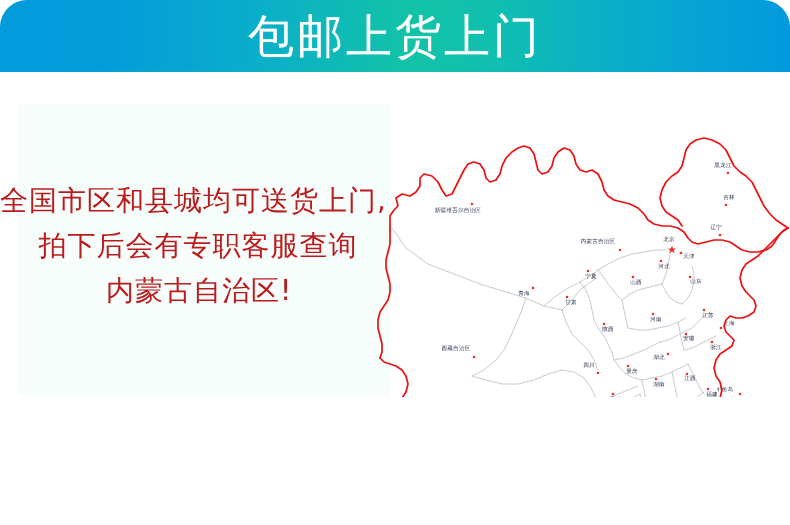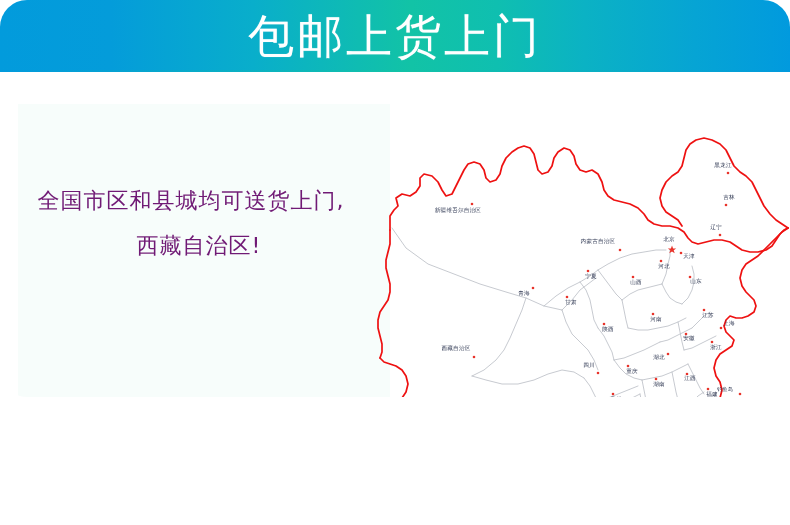--- a/index.html
+++ b/index.html
@@ -37,23 +37,23 @@
   
   .tint-panel{
     position:absolute;left:18px;top:104px;width:372px;height:300px;
     background:#f7fdfb;
   }
 
   
   .copy{
     position:absolute;left:14px;top:178px;width:368px;
     text-align:center;
-    color:#701a75;
+    color:#b91c1c;
     font-family:"DejaVu Sans","Liberation Sans",sans-serif;
-    font-size:22px;
+    font-size:28px;
     line-height:45px;
     letter-spacing:1px;
     white-space:nowrap;
   }
   .copy .line{display:block;}
   .copy .line.l1{text-indent:-14px;}
   .copy .line.l2{text-indent:6px;}
   .copy .line.l3{text-indent:0px;}
   .copy .line.l4{text-indent:2px;}
 
@@ -79,21 +79,22 @@
 
   <div class="banner">
     <div class="banner-title">包邮上货上门</div>
     <div class="banner-underline"></div>
   </div>
 
   <div class="tint-panel"></div>
 
   <div class="copy">
     <span class="line l1">全国市区和县城均可送货上门,</span>
-    <span class="line l4">西藏自治区!</span>
+    <span class="line l3">拍下后会有专职客服查询</span>
+    <span class="line l4">内蒙古自治区!</span>
   </div>
 
   <div class="map-wrap">
     <svg viewBox="0 0 414 440" xmlns="http://www.w3.org/2000/svg">
 
       <g fill="none" stroke="#b9bcc4" stroke-width="0.8" stroke-linejoin="round" stroke-linecap="round">
 
         <path d="M16 150 L30 170 L52 186 L78 196 L104 206 L130 214 L150 220 L168 228 L186 232"></path>
         <path d="M186 232 L196 222 L204 212 L212 206 L220 200"></path>
         <path d="M150 220 L146 232 L140 246 L134 260 L128 272 L120 282 L108 292 L96 298"></path>

